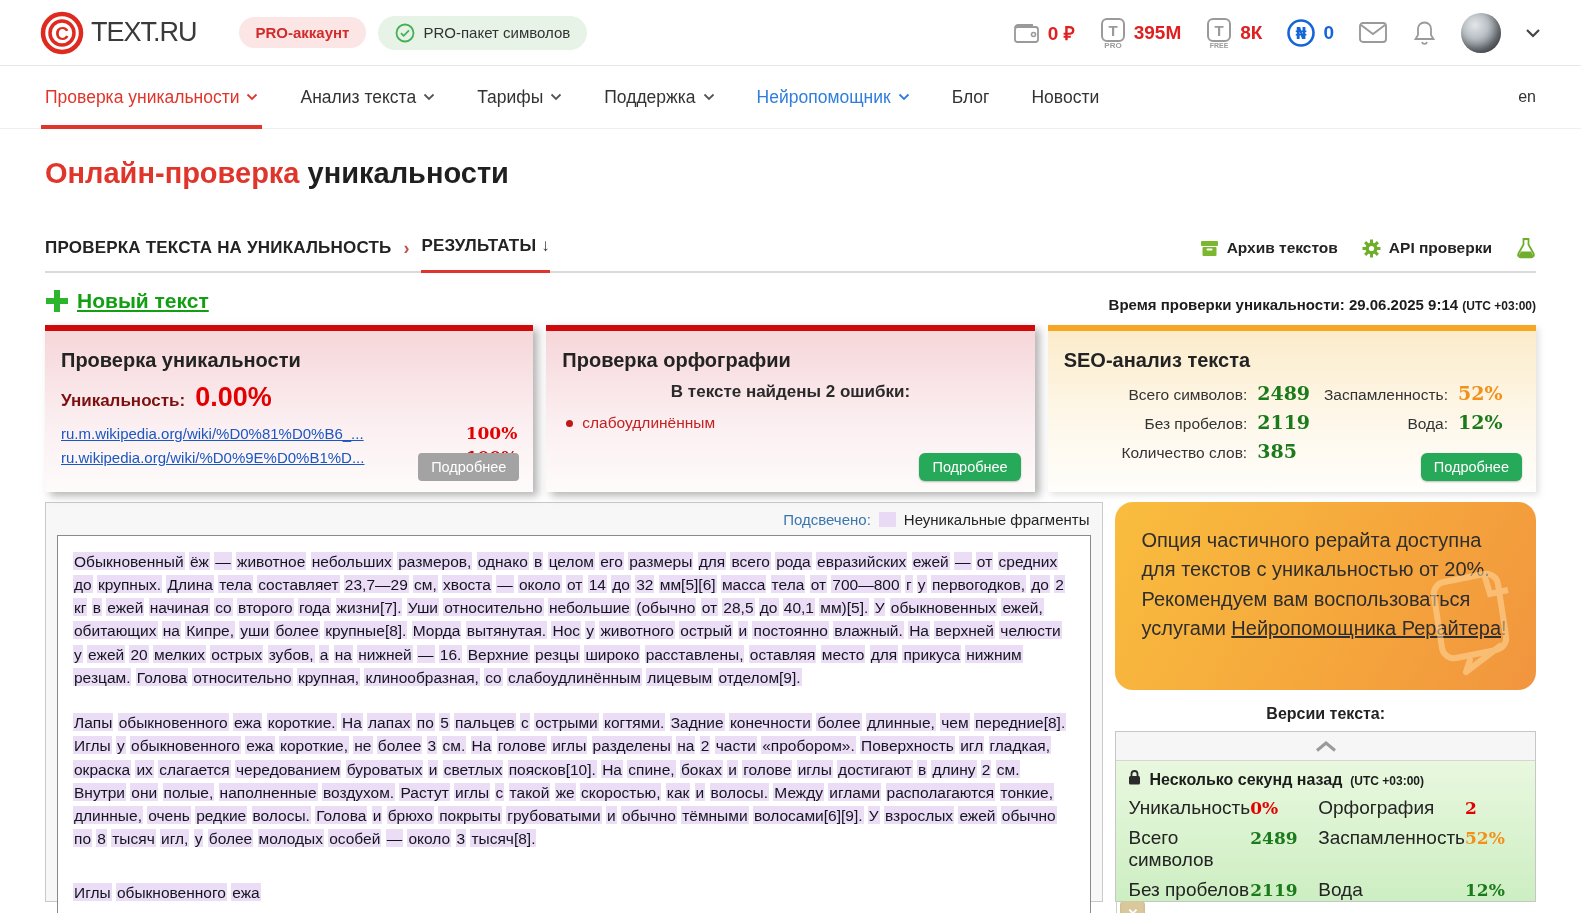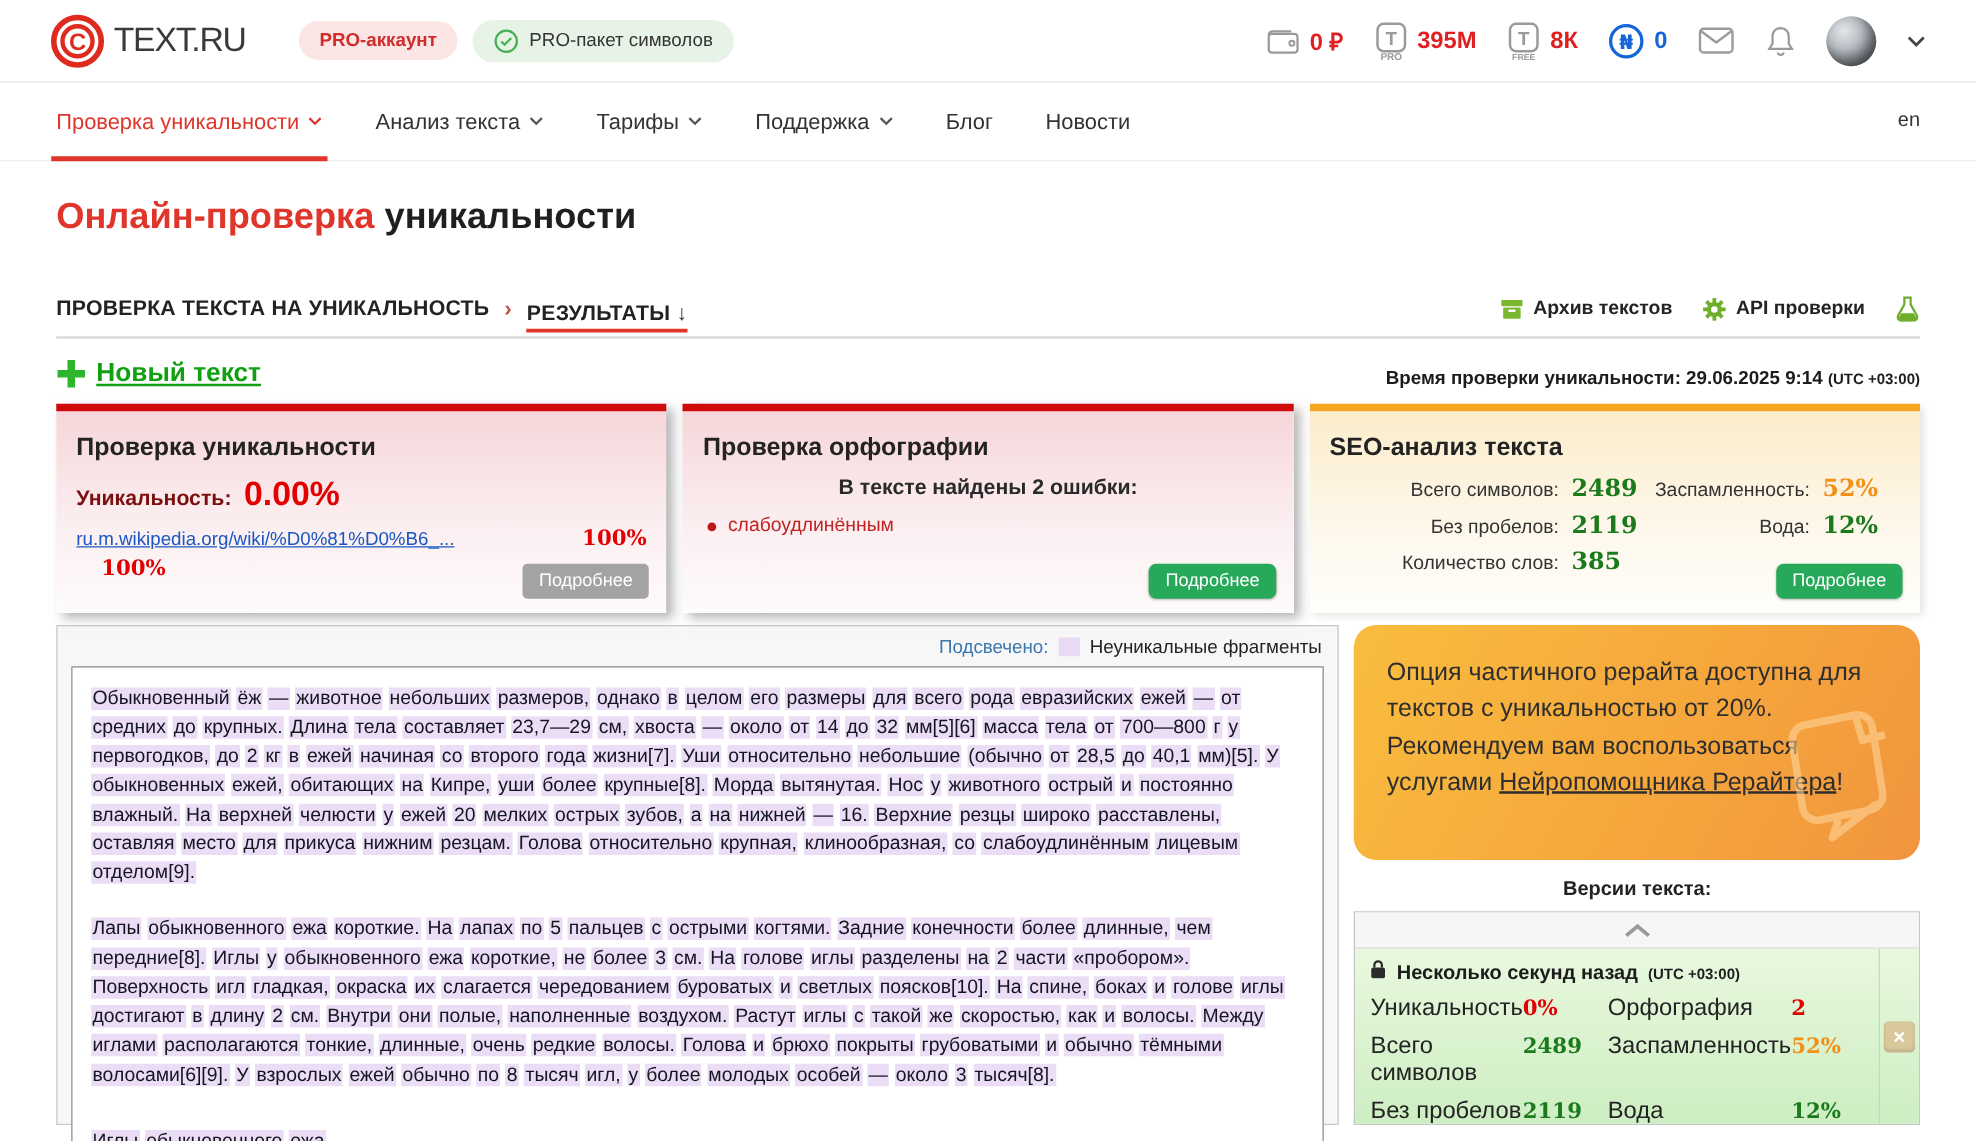--- a/index.html
+++ b/index.html
@@ -31,21 +31,21 @@
   .nav-lang { margin-left:auto; font-size:16px; color:#333; cursor:pointer; }
 
   
   .content { padding:0 45px; }
   h1 { margin-top:28px; font-size:29px; font-weight:bold; color:#1f1f1f; }
   h1 .accent { color:#e0352b; }
 
   .tabstrip { margin-top:46px; display:flex; align-items:center; border-bottom:2px solid #dadada; padding-bottom:11px; }
   .crumb { font-size:17px; font-weight:bold; color:#232323; letter-spacing:.2px; cursor:pointer; }
   .crumb-sep { color:#c0524a; font-size:18px; font-weight:bold; margin:0 12px; }
-  .crumb.current { border-bottom:3px solid #e0352b; padding-bottom:2px; margin-bottom:-13px; cursor:default; }
+  .crumb.current { border-bottom:3px solid #e0352b; padding-bottom:14px; margin-bottom:-13px; cursor:default; }
   .tab-arrow { font-weight:normal; color:#333; }
   .tab-tools { margin-left:auto; display:flex; align-items:center; gap:10px; }
   .tool-link { display:flex; align-items:center; gap:8px; font-size:15.5px; font-weight:bold; color:#232323; cursor:pointer; margin-right:14px; }
 
   .actions-row { margin-top:16px; display:flex; align-items:flex-end; }
   .new-text { display:flex; align-items:center; gap:8px; cursor:pointer; }
   .new-text a { font-size:21px; font-weight:bold; color:#12a012; text-decoration:underline; }
   .check-time { margin-left:auto; font-size:15px; font-weight:bold; color:#1c1c1c; }
   .check-time .tz { font-size:12px; }
 
@@ -95,21 +95,21 @@
   
   .sidebar { flex:1; display:flex; flex-direction:column; }
   .promo { position:relative; border-radius:18px; padding:24px 26px; height:222px; overflow:hidden;
     background:linear-gradient(120deg,#f9bd3e 0%,#f5a53c 60%,#f1953f 100%); color:#2e2e2e;
     font-size:20px; line-height:1.47; }
   .promo a { color:#2e2e2e; text-decoration:underline; cursor:pointer; }
   .promo-icon { position:absolute; right:10px; top:62px; opacity:.55; }
   .versions-title { margin:15px 0 8px; font-size:16px; font-weight:bold; color:#232323;text-align:center; }
   .versions-panel { border:1px solid #c6c6c6; background:#fff; }
   .vp-header { height:29px; background:#f6f6f6; border-bottom:1px solid #d6d6d6; display:flex; align-items:center; justify-content:center; cursor:pointer; }
-  .vp-entry { display:flex; background:linear-gradient(180deg,#e9f8df 0%,#cdeec2 100%); height:140px; }
+  .vp-entry { display:flex; background:linear-gradient(180deg,#e9f8df 0%,#cdeec2 100%); height:140px;flex-direction:column; }
   .vp-main { flex:1; padding:8px 12px 0; }
   .vp-rail { width:32px; border-left:1px solid #c2dcba; display:flex; align-items:center; justify-content:center; }
   .x-btn { width:25px; height:25px; background:#d8c89b; border:none; border-radius:4px; color:#fff; font-weight:bold; font-size:13px; cursor:pointer; box-shadow:inset 0 -2px 3px rgba(0,0,0,.12); }
   .vp-time { display:flex; align-items:baseline; gap:8px; font-size:16px; font-weight:bold; color:#1c1c1c; margin-bottom:8px; }
   .vp-time .tz { font-size:12px; }
   .vp-grid { display:grid; grid-template-columns:1.05fr 1fr; column-gap:10px; row-gap:8px; }
   .vp-cell { display:flex; align-items:baseline; }
   .vp-label { flex:1; font-size:19px; color:#232323; }
   .vp-val { font-family:"DejaVu Serif", serif; font-size:17px; font-weight:bold; width:58px; }
   .vp-val.red { color:#e30000; }
@@ -208,20 +208,26 @@
   <div class="nav-item">
     <span>Тарифы</span>
     <svg width="12" height="8" viewBox="0 0 12 8">
         <path d="M1.5 1.5l4.5 4.5 4.5-4.5" fill="none" stroke="#555" stroke-width="1.8"></path>
       </svg>
   </div>
   <div class="nav-item">
     <span>Поддержка</span>
     <svg width="12" height="8" viewBox="0 0 12 8">
         <path d="M1.5 1.5l4.5 4.5 4.5-4.5" fill="none" stroke="#555" stroke-width="1.8"></path>
+      </svg>
+  </div>
+  <div class="nav-item blue">
+    <span>Нейропомощник</span>
+    <svg width="12" height="8" viewBox="0 0 12 8">
+        <path d="M1.5 1.5l4.5 4.5 4.5-4.5" fill="none" stroke="#2f7ede" stroke-width="1.8"></path>
       </svg>
   </div>
   <div class="nav-item">
     <span>Блог</span>
   </div>
   <div class="nav-item">
     <span>Новости</span>
   </div>
   <span class="nav-lang">en</span>
 </div>
@@ -285,20 +291,21 @@
       <div class="metric-row">
         <span class="metric-label">Уникальность:</span>
         <span class="metric-value">0.00%</span>
       </div>
       <div class="src-links">
         <div class="src-row">
           <a>ru.m.wikipedia.org/wiki/%D0%81%D0%B6_...</a>
           <span class="src-pct">100%</span>
         </div>
         <div class="src-row">
+          <a>ru.wikipedia.org/wiki/%D0%9E%D0%B1%D...</a>
           <span class="src-pct">100%</span>
         </div>
       </div>
       <button class="more-btn gray">Подробнее</button>
     </div>
 
     <div class="card pink">
       <h3>Проверка орфографии</h3>
       <div class="spell-sub">В тексте найдены 2 ошибки:</div>
       <div class="err-item">

